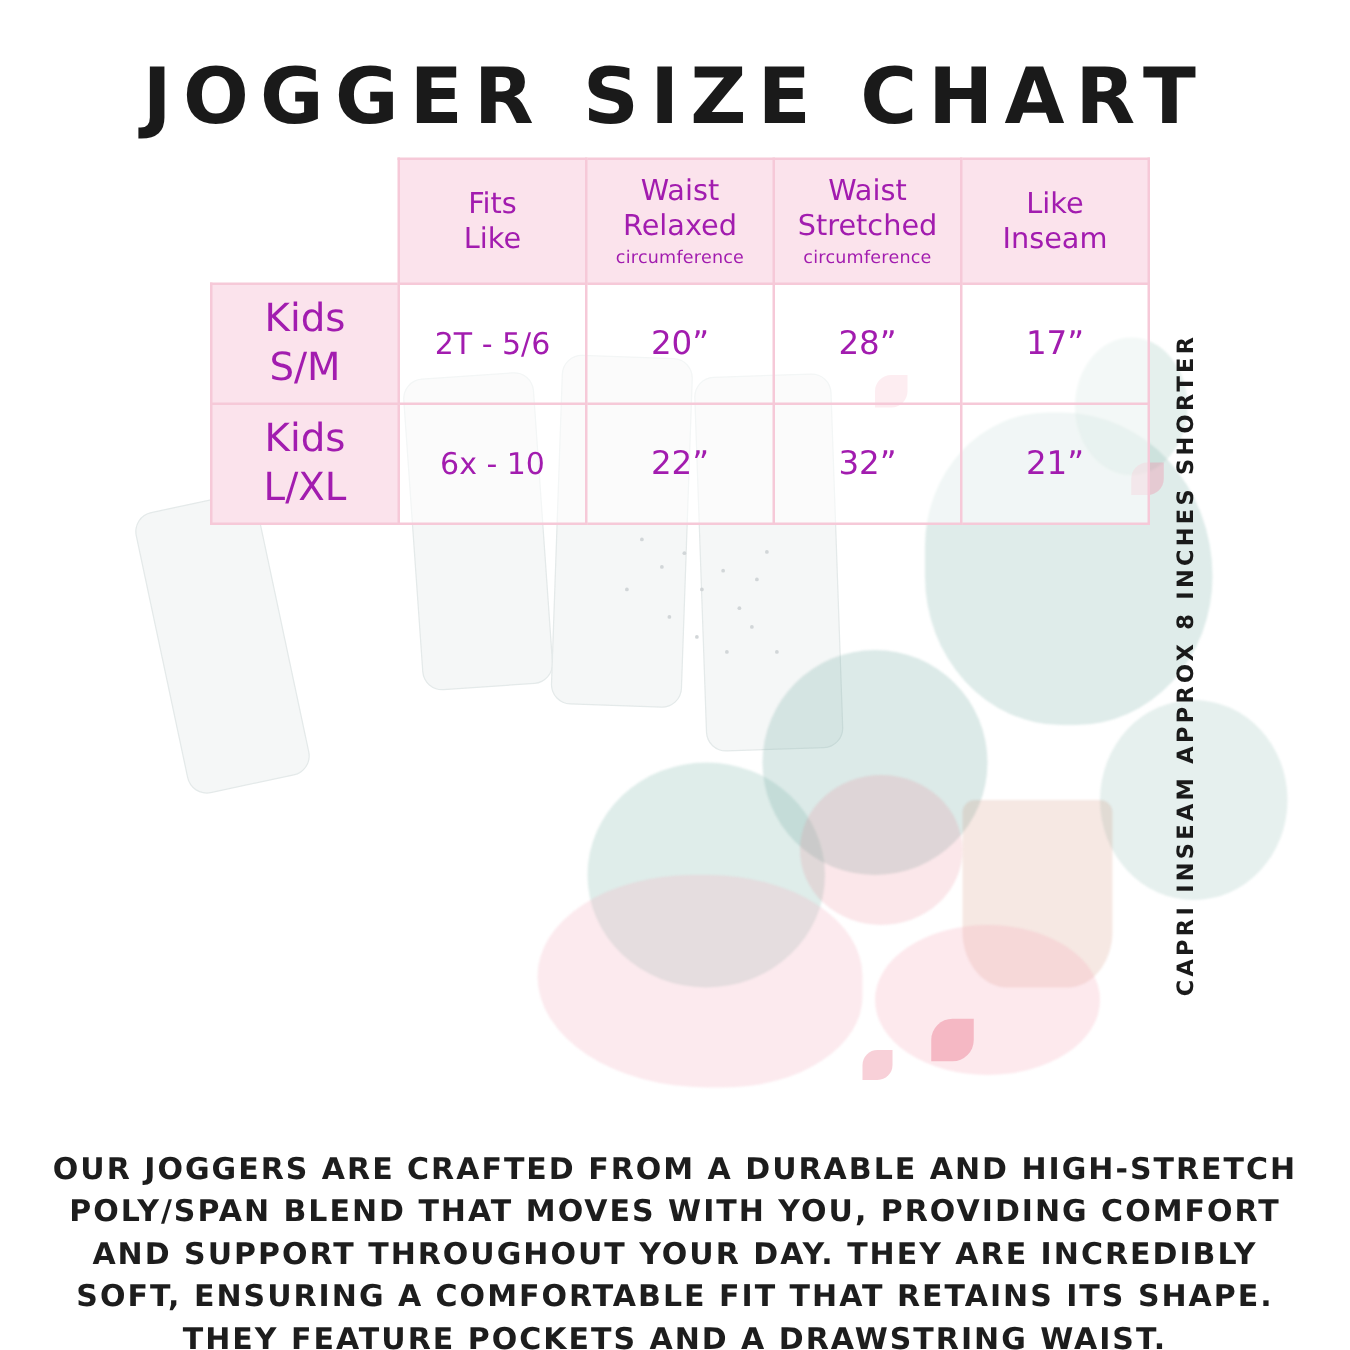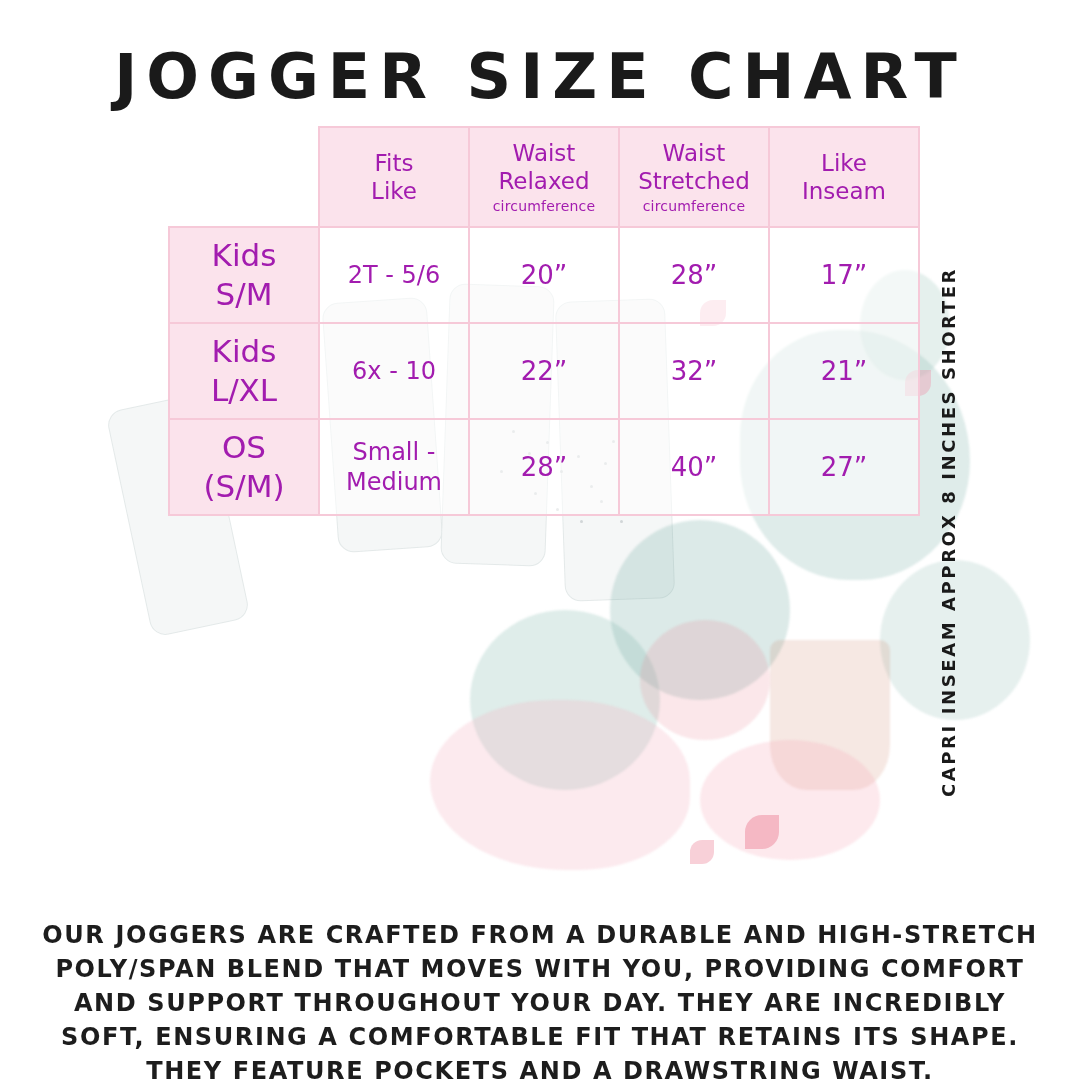--- a/index.html
+++ b/index.html
@@ -201,33 +201,20 @@
             <span>L/XL</span>
           </td>
           <td class="cell fits">
             <span>6x - 10</span><br>
             <span></span>
           </td>
           <td class="cell">22”</td>
           <td class="cell">32”</td>
           <td class="cell">21”</td>
         </tr>
-        <tr>
-          <td class="row-head">
-            <span>OS</span><br>
-            <span>(S/M)</span>
-          </td>
-          <td class="cell fits">
-            <span>Small -</span><br>
-            <span>Medium</span>
-          </td>
-          <td class="cell">28”</td>
-          <td class="cell">40”</td>
-          <td class="cell">27”</td>
-        </tr>
       </tbody>
     </table>
   </div>
 
   <div class="side-note">
     <span>CAPRI INSEAM APPROX 8 INCHES SHORTER</span>
   </div>
 
   <div class="footer">OUR JOGGERS ARE CRAFTED FROM A DURABLE AND HIGH-STRETCH POLY/SPAN BLEND THAT MOVES WITH YOU, PROVIDING COMFORT AND SUPPORT THROUGHOUT YOUR DAY. THEY ARE INCREDIBLY SOFT, ENSURING A COMFORTABLE FIT THAT RETAINS ITS SHAPE. THEY FEATURE POCKETS AND A DRAWSTRING WAIST.</div>
 

